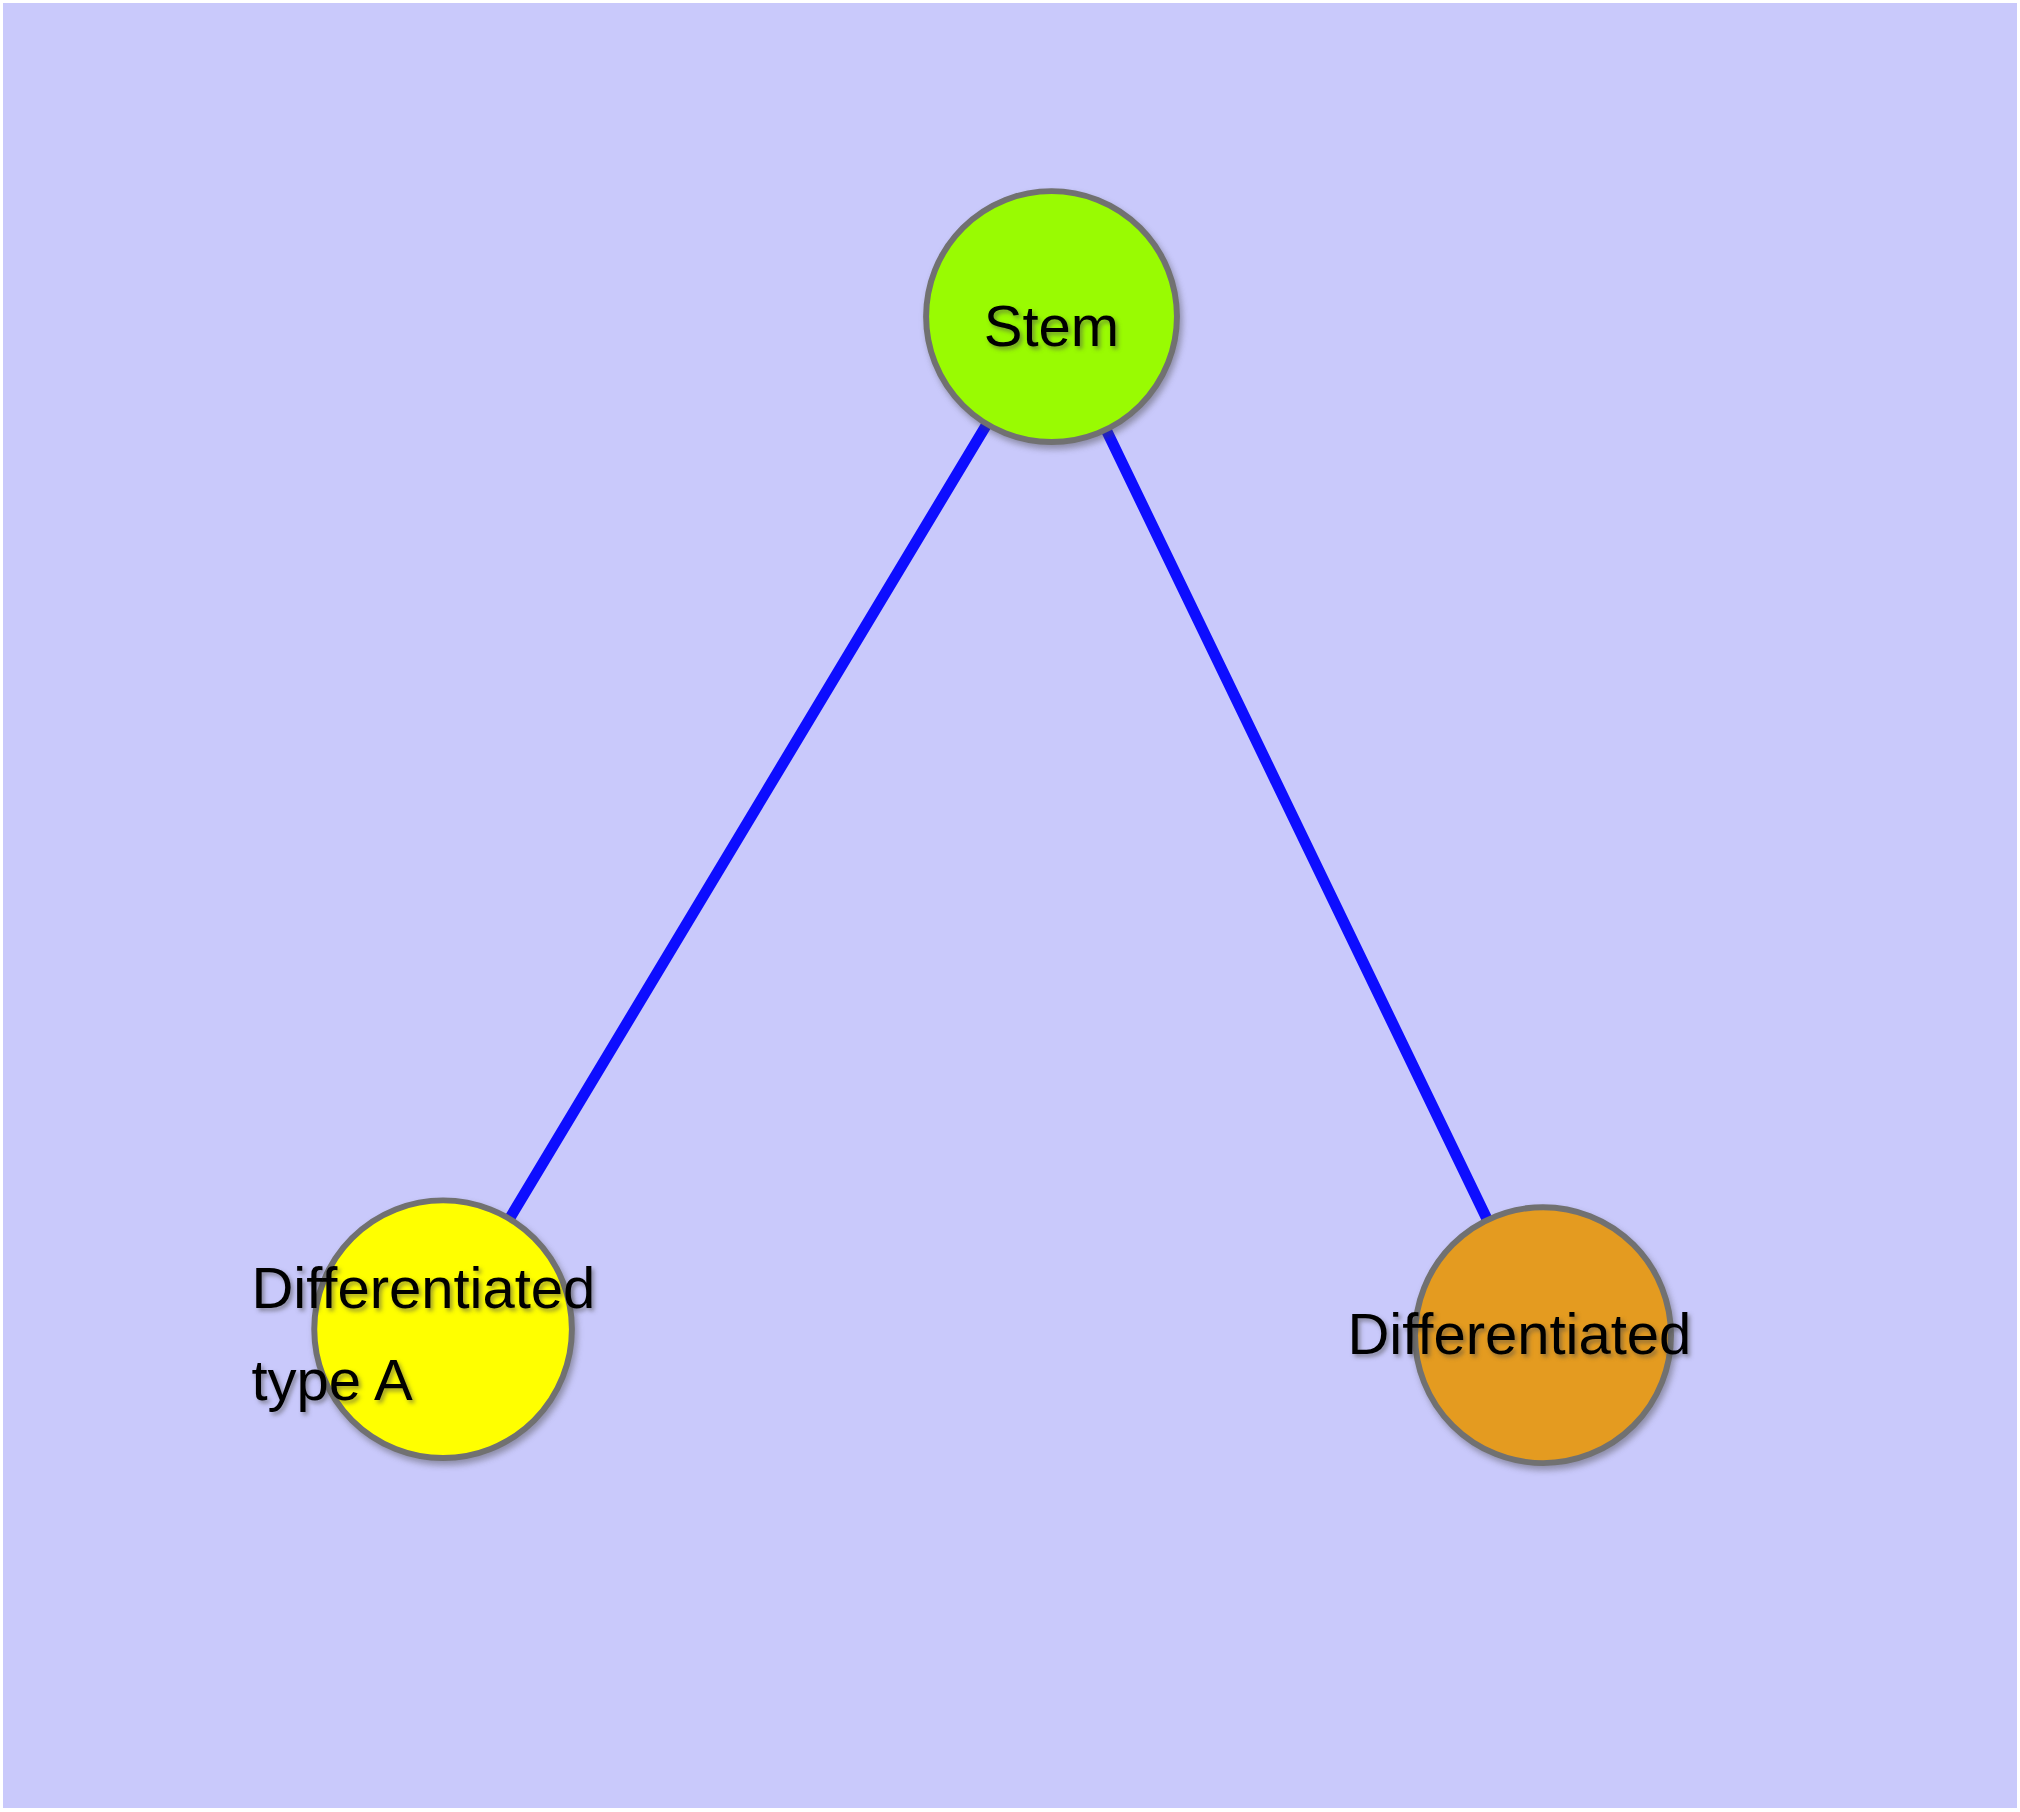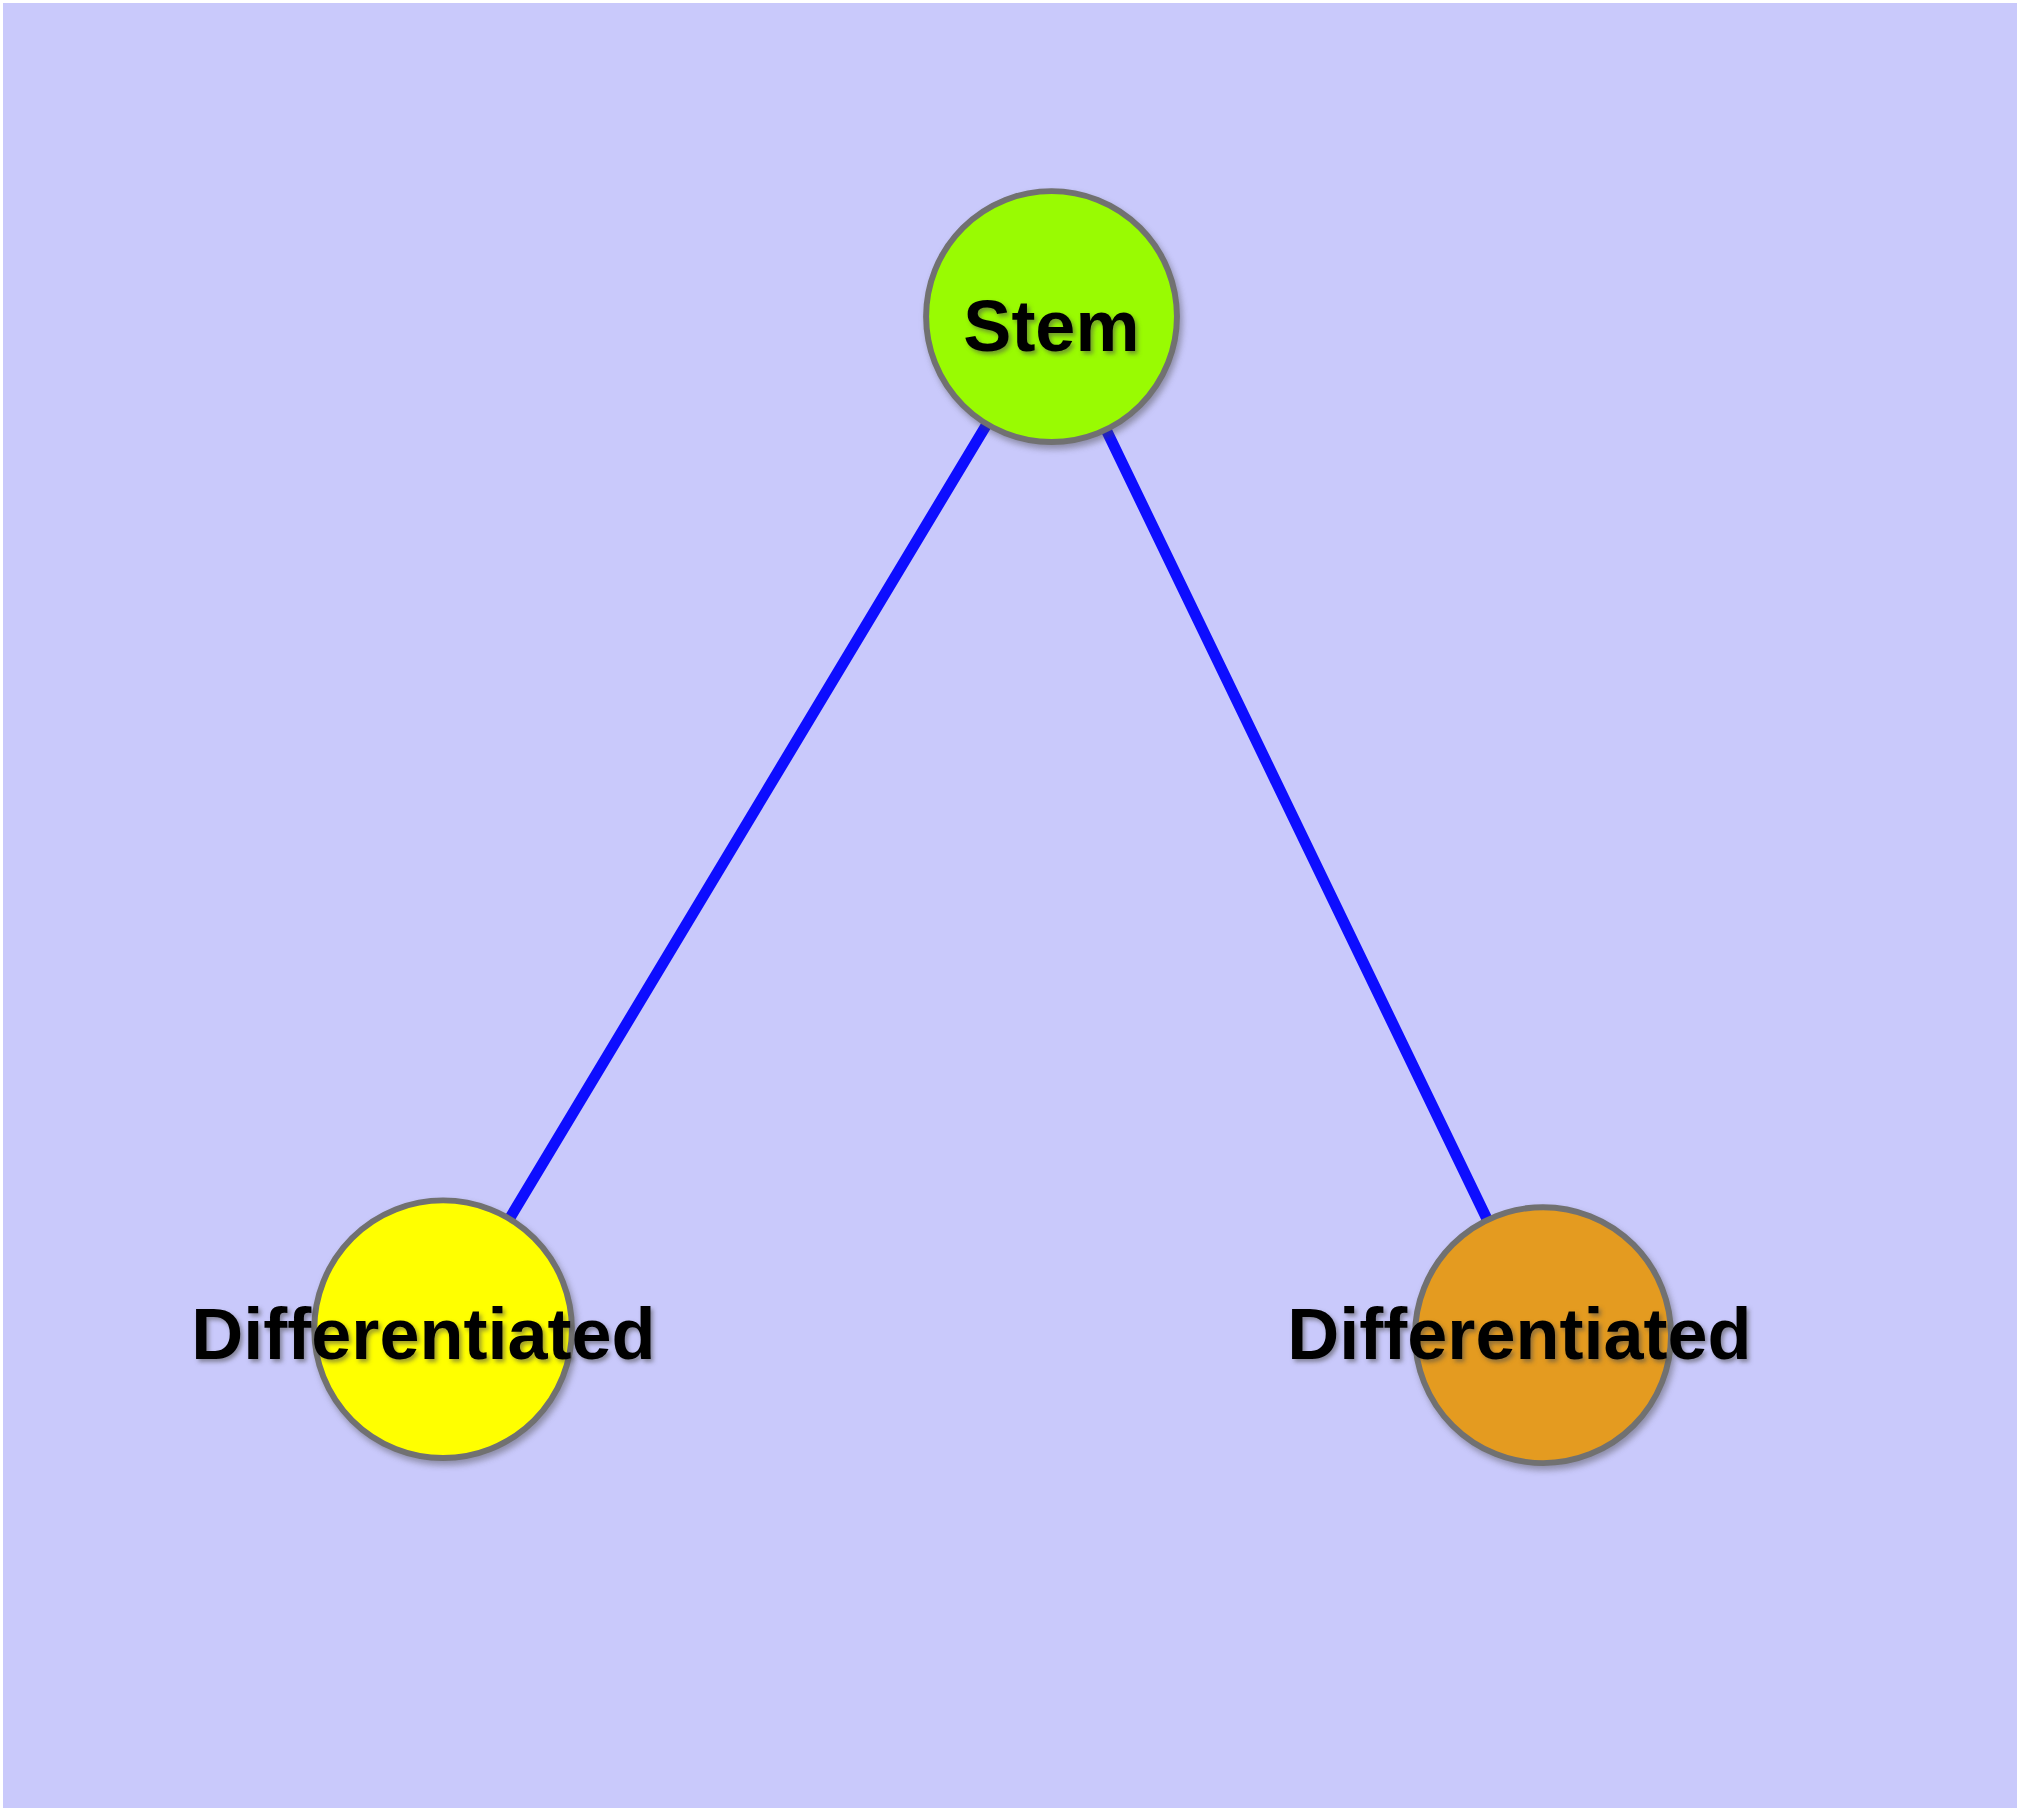--- a/index.html
+++ b/index.html
@@ -31,22 +31,22 @@
     stroke-width: 13px;
     stroke-linecap: round;
   }
   .graph-svg circle.node {
     stroke-width: 7px;
     filter: drop-shadow(3px 5px 4px rgba(70,70,70,0.45));
   }
   .node-label {
     position: absolute;
     transform: translate(-50%, -50%);
-    font-weight: bold;
-    font-size: 72px;
+    font-weight: normal;
+    font-size: 58px;
     line-height: 92px;
     color: #000000;
     white-space: nowrap;
     letter-spacing: 0px;
     text-shadow: 2.5px 3.4px 4.2px rgba(77, 77, 77, 0.55);
     pointer-events: none;
   }
 </style>
 </head>
 <body style="background: rgb(255, 255, 255);">
@@ -62,19 +62,20 @@
         <circle cx="519" cy="1565" r="152" fill="#FFFF00" stroke="#717171" class="node"></circle>
         <circle cx="1817" cy="1572" r="151" fill="#E49B20" stroke="#717171" class="node"></circle>
       </g>
   </svg>
   <div id="label-layer">
       <div class="node-label" style="left: 1048px; top: 323px; color: rgb(0, 0, 0);">
         <div>Stem</div>
       </div>
       <div class="node-label" style="left: 420px; top: 1331px; color: rgb(0, 0, 0);">
         <div>Differentiated</div>
+        <div>type A</div>
       </div>
       <div class="node-label" style="left: 1516px; top: 1331px; color: rgb(0, 0, 0);">
         <div>Differentiated</div>
       </div>
     </div>
 </div>
 
 
 </body></html>

